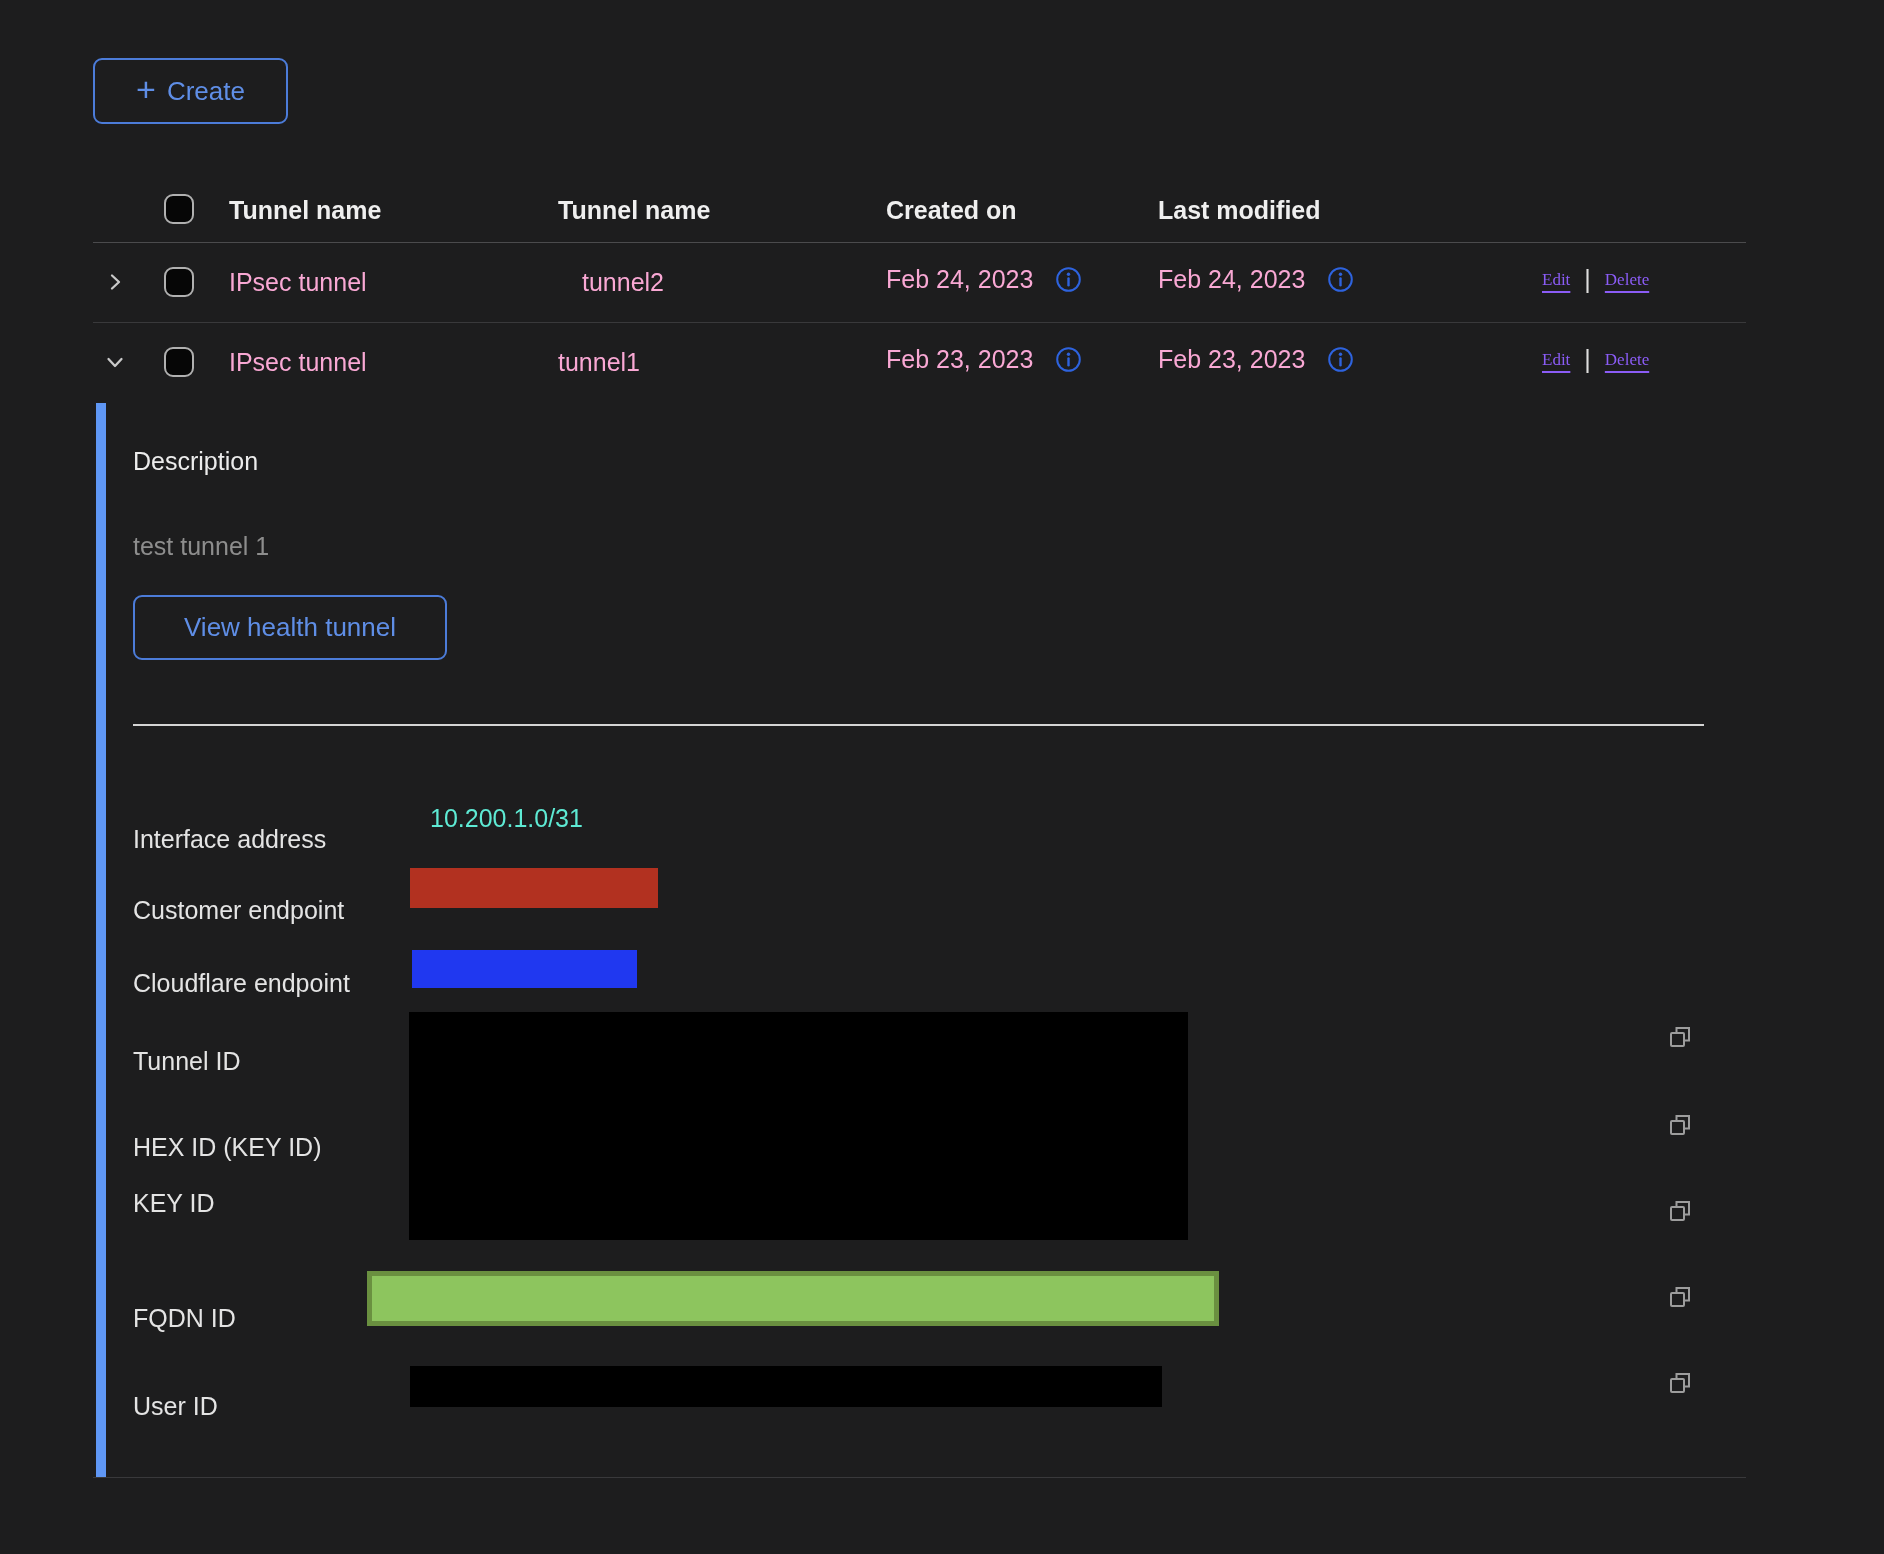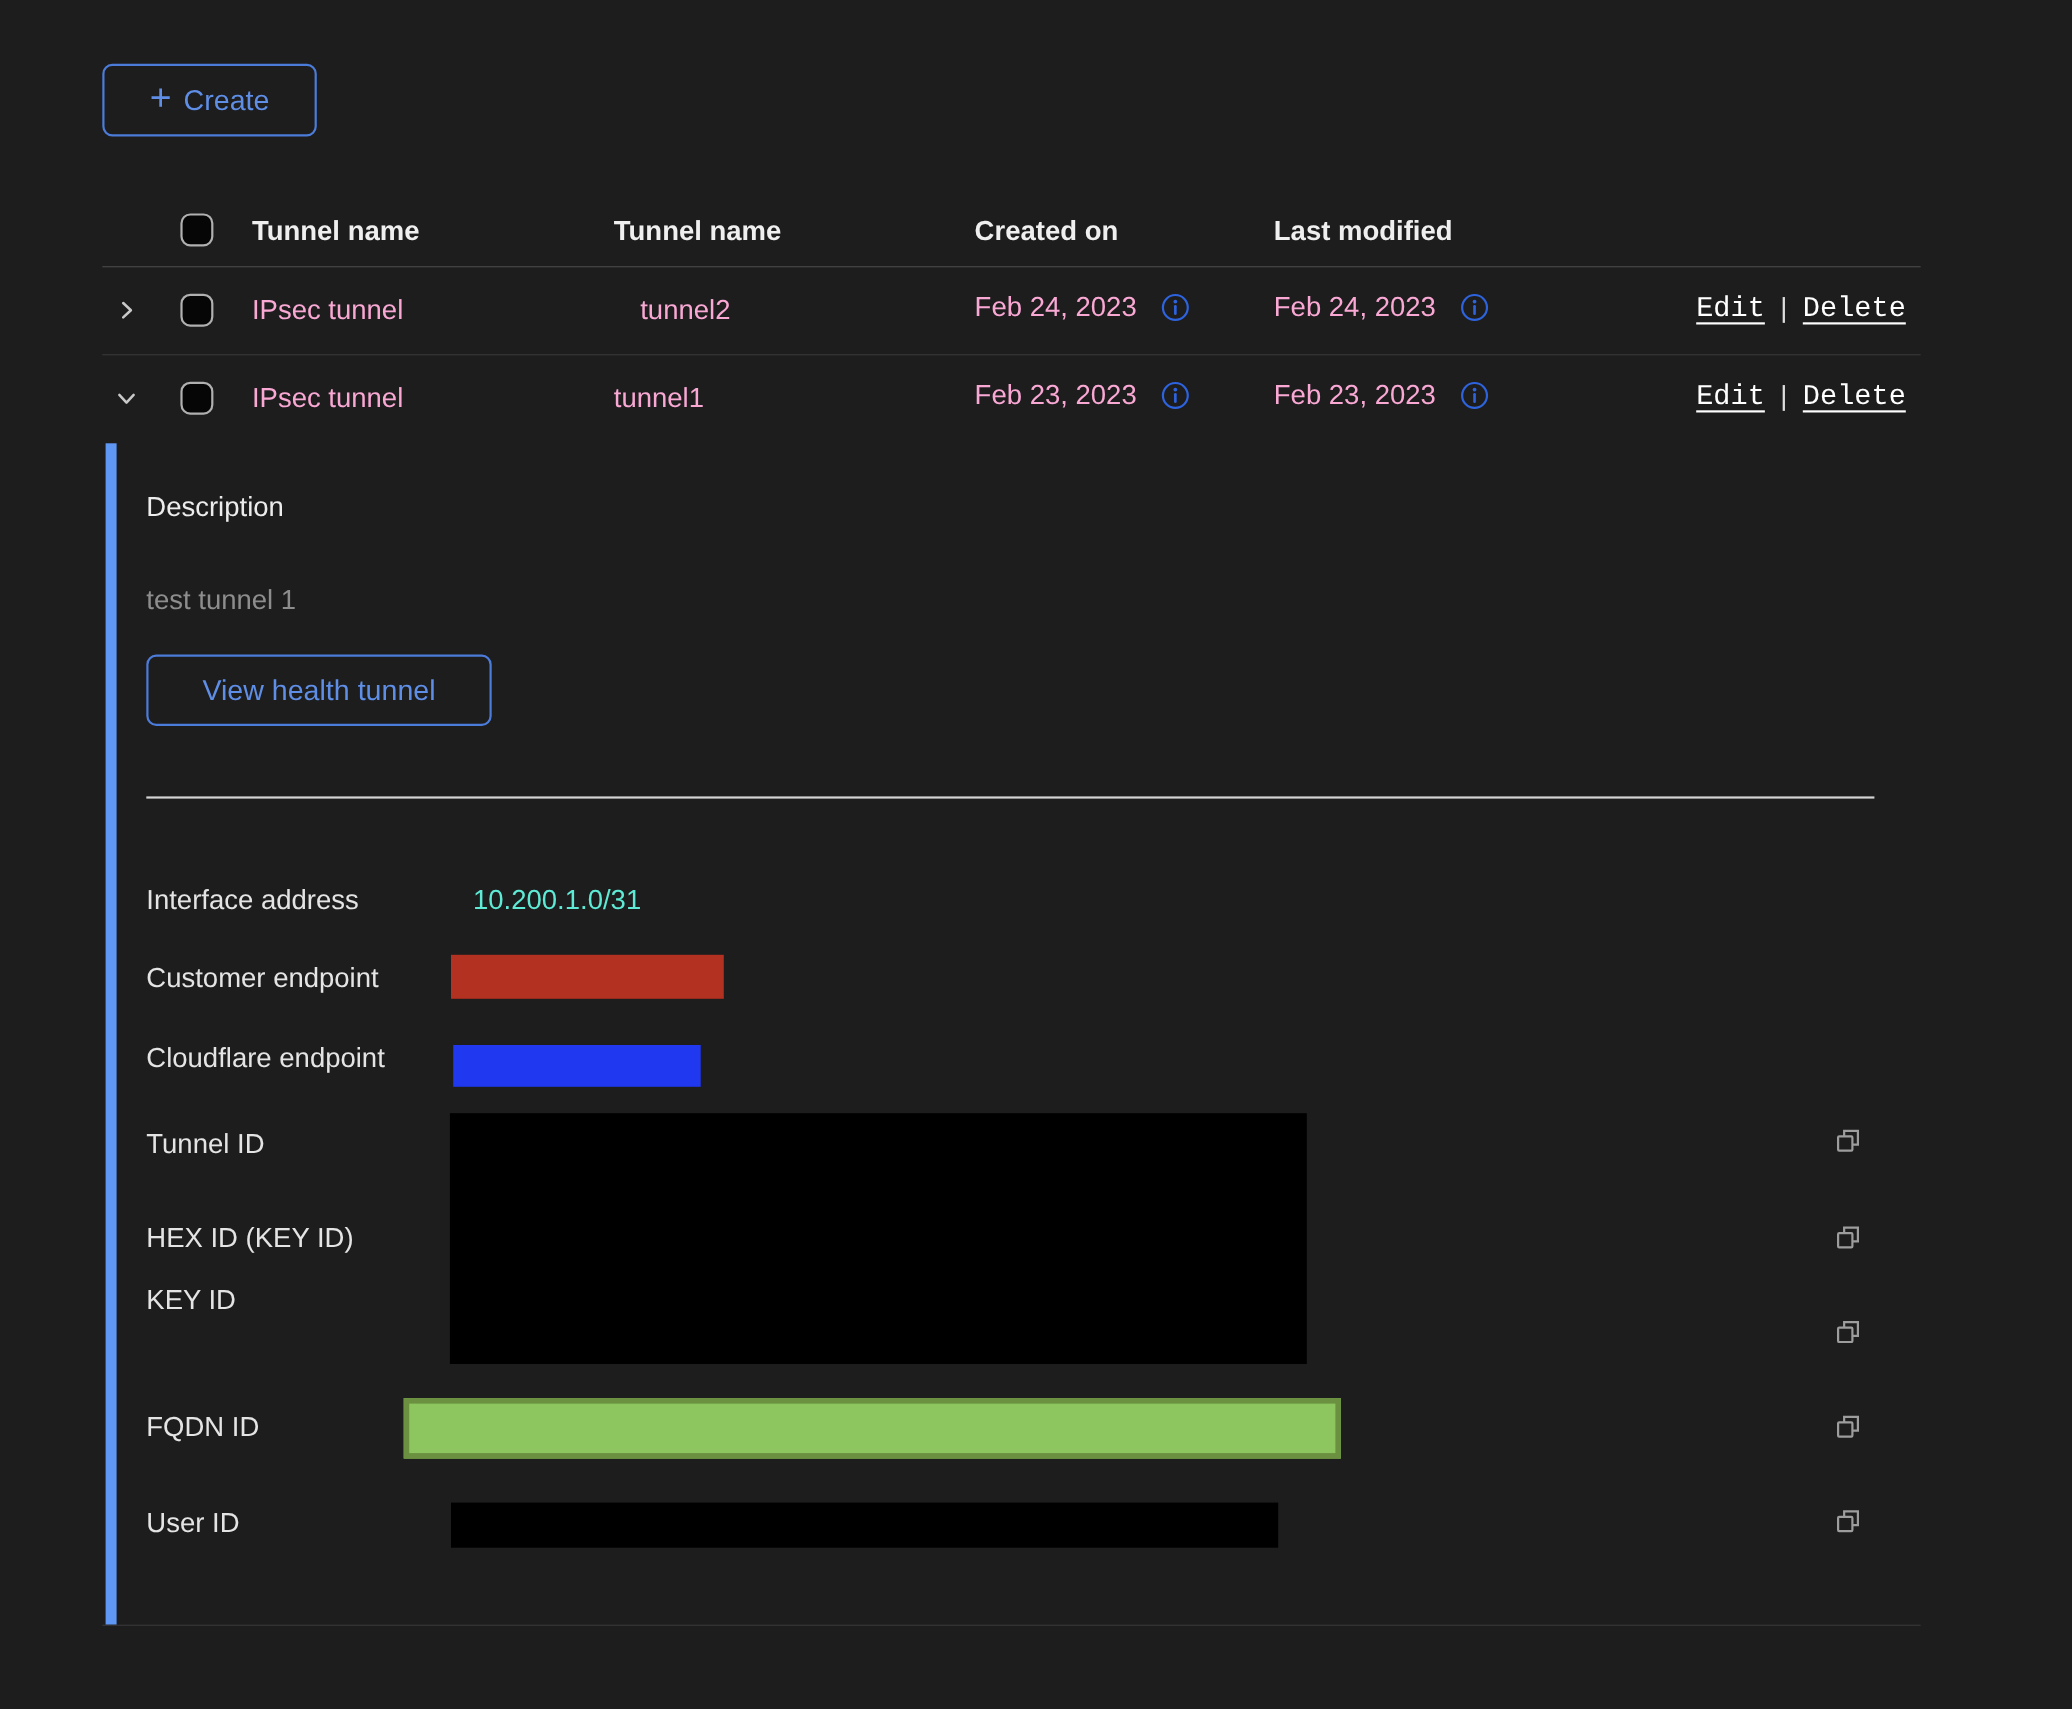--- a/index.html
+++ b/index.html
@@ -32,38 +32,38 @@
   }
   .th {
     position:absolute; top:196px; font-size:25px; font-weight:700; color:#efefef; white-space:nowrap;
   }
   .cell { position:absolute; font-size:25px; color:#f9a8d4; white-space:nowrap;text-align:center; }
   .chev { position:absolute; width:22px; height:22px; cursor:pointer; display:flex; }
   .date-cell { display:flex; align-items:center; gap:22px; }
   .info-btn { display:flex; color:#2e63de; cursor:pointer; background:none; border:none; padding:0; }
   .actions { position:absolute; display:flex; align-items:center; gap:14px; font-size:25px; }
   .link {
-    color:#ffffff; text-decoration:underline; text-underline-offset:6px;
+    color:#8b5cf6; text-decoration:underline; text-underline-offset:6px;
     text-decoration-thickness:2px; cursor:pointer; background:none; border:none;
-    font-family:Liberation Mono, monospace; font-size:26px; padding:0;
+    font-family:Liberation Serif, serif; font-size:17px; padding:0;
   }
   .pipe { color:#dedede; }
 
   
   .accent-bar { position:absolute; left:96px; top:403px; width:10px; height:1074px; }
   .desc-label { position:absolute; left:133px; top:447px; font-size:25px; color:#ececec; }
   .desc-value { position:absolute; left:133px; top:532px; font-size:25px; color:#8d8d8d; }
   .health-btn {
     position:absolute; left:133px; top:595px; width:314px; height:65px;
     background:transparent; border:2px solid #4c7cd9; border-radius:9px;
     color:#5f8ee6; font-size:26px; font-family:inherit; cursor:pointer;
   }
   .white-divider { position:absolute; left:133px; top:724px; width:1571px; height:2px; background:#d4d4d4; }
 
-  .flabel { position:absolute; left:133px; font-size:25px; color:#e4e4e4; white-space:nowrap; }
+  .flabel { position:absolute; left:133px; font-size:25px; color:#e4e4e4; white-space:nowrap;margin-top:21px; }
   .fvalue { position:absolute; font-size:25px; color:#5eead4; white-space:nowrap; }
   .redaction { position:absolute; }
   .box-customer  { left:410px; top:868px;  width:248px; height:40px; }
   .box-cloudflare{ left:412px; top:950px;  width:225px; height:38px; }
   .box-ids       { left:409px; top:1012px; width:779px; height:228px; }
   .box-fqdn      { left:367px; top:1271px; width:852px; height:55px; border:5px solid #6a9040; }
   .box-user      { left:410px; top:1366px; width:752px; height:41px; }
 
   .copy-btn {
     position:absolute; left:1666px; width:30px; height:30px;

